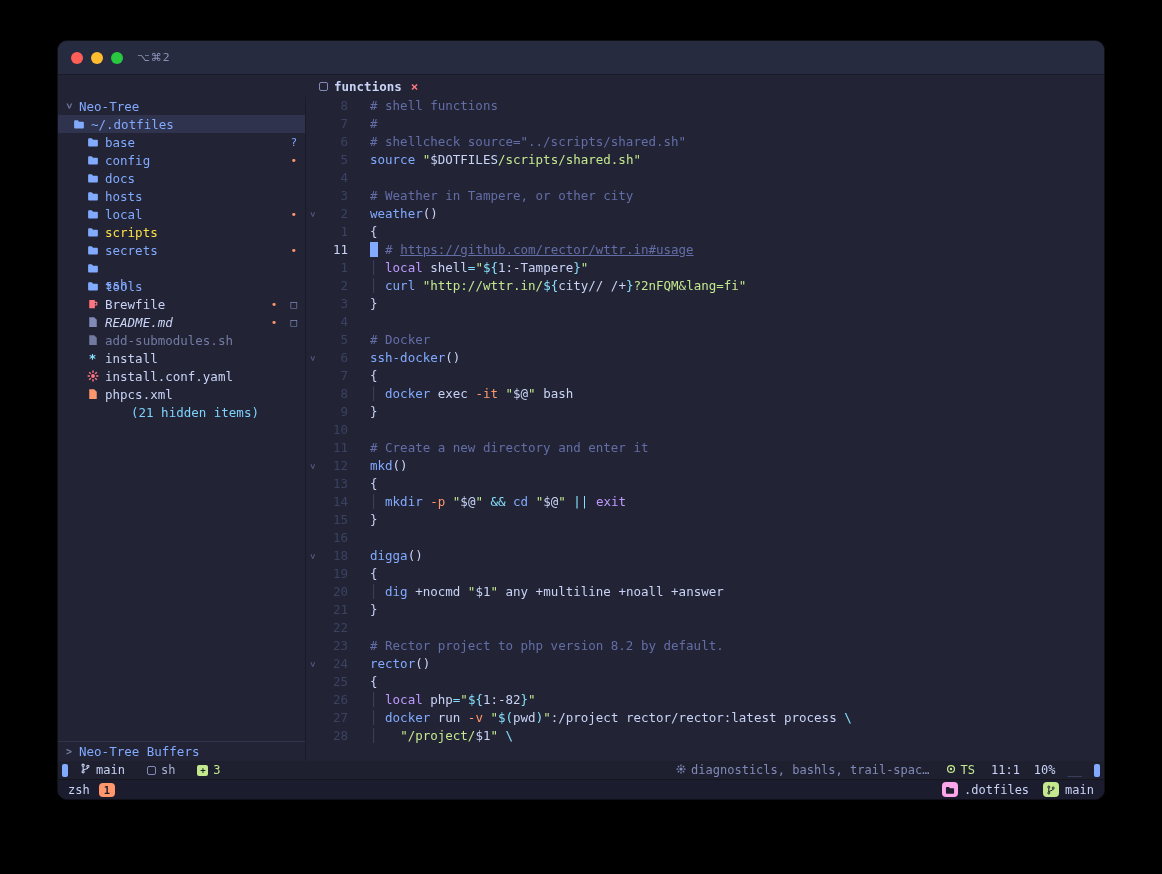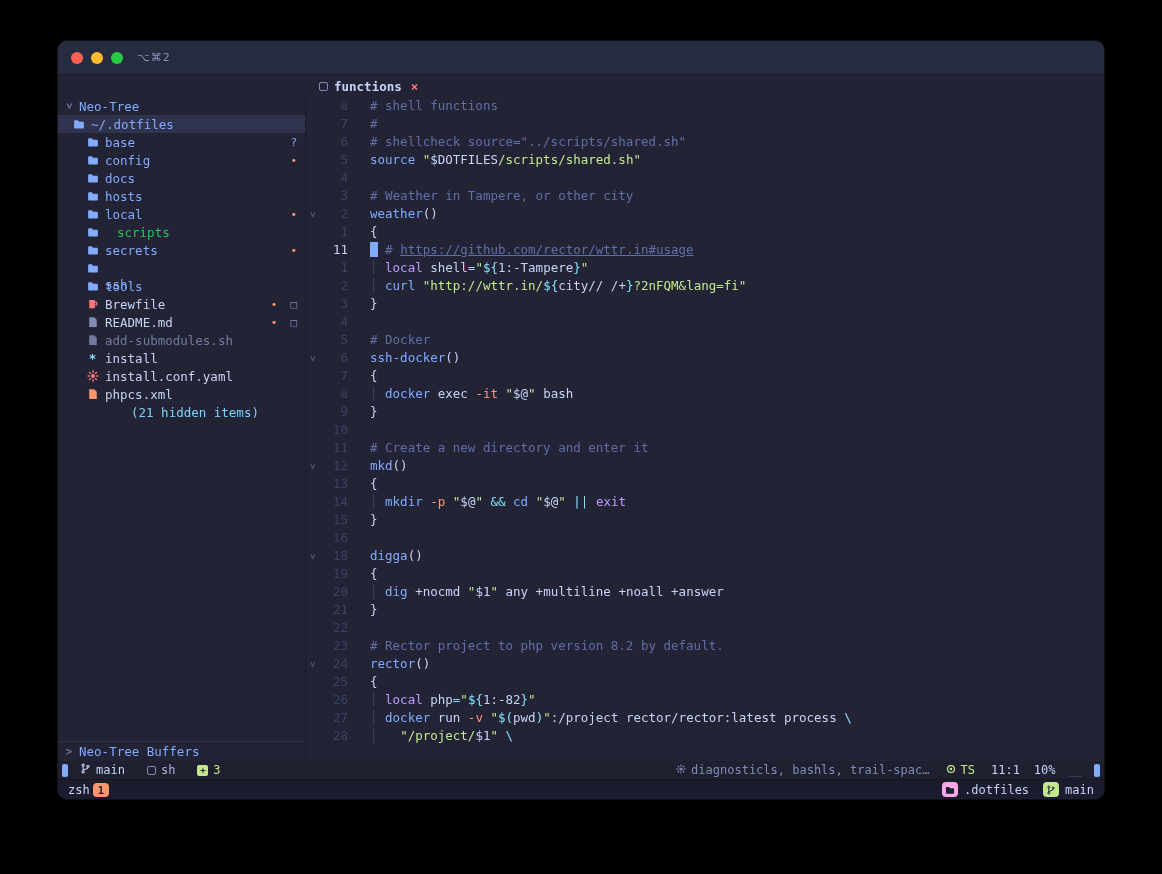--- a/index.html
+++ b/index.html
@@ -54,21 +54,21 @@
   .sl-seg.ft{margin-left:22px;color:#a9b1d6}
   .sl-seg.added{margin-left:22px;color:#c3e88d}
   .sl-spacer{flex:1}
   .sl-seg.ts{margin-left:16px;color:#c3e88d}
   .sl-seg.pos{margin-left:16px;color:#c8d3f5}
   .sl-seg.pct{margin-left:14px;color:#c8d3f5}
   .sl-seg.marks{margin-left:12px;color:#545c7e}
   .ft-box{width:9px;height:9px;border:1.5px solid #828bb8;border-radius:2px;display:inline-block}
   .plus-box{width:11px;height:11px;background:#c3e88d;color:#1e2030;border-radius:2px;font-size:9px;font-weight:bold;display:inline-flex;align-items:center;justify-content:center}
   .tmuxbar{height:20px;flex:0 0 20px;background:#1b1d2e;display:flex;align-items:center;padding:0 10px;font-size:12px;border-top:1px solid #15161e}
-  .tm-session{color:#c8d3f5;margin-right:3px}
+  .tm-session{color:#c8d3f5;margin-right:9px}
   .tm-badge{background:#ff966c;color:#1b1d2e;border-radius:4px;padding:0 5px;height:14px;line-height:14px;font-size:10.5px;font-weight:bold}
   .tm-spacer{flex:1}
   .tm-icon{width:16px;height:15px;border-radius:4px;display:inline-flex;align-items:center;justify-content:center;margin-right:6px}
   .tm-icon.pink{background:#fca7ea}
   .tm-icon.green{background:#c3e88d}
   .tm-text{color:#c8d3f5;margin-right:14px}
   .tm-text.last{margin-right:0}
 </style>
 </head>
 <body>
@@ -155,21 +155,21 @@
               <span class="tlabel" style="color: rgb(130, 170, 255);">local</span>
               <span class="tspacer"></span>
               <span class="tbadge" style="color: rgb(255, 150, 108);">•</span>
             </div>
             <div class="tree-row item">
               <span class="ticon">
                 <svg width="12" height="12" viewBox="0 0 16 16">
                   <path fill="#82aaff" d="M1.5 4.2c0-.7.5-1.2 1.2-1.2h3.6l1.8 2h5.2c.7 0 1.2.5 1.2 1.2v6.6c0 .7-.5 1.2-1.2 1.2H2.7c-.7 0-1.2-.5-1.2-1.2z"></path>
                 </svg>
               </span>
-              <span class="tlabel" style="color: #22c55e; margin-left: 12px;">scripts</span>
+              <span class="tlabel" style="color: #fde047;">scripts</span>
               <span class="tspacer"></span>
             </div>
             <div class="tree-row item">
               <span class="ticon">
                 <svg width="12" height="12" viewBox="0 0 16 16">
                   <path fill="#82aaff" d="M1.5 4.2c0-.7.5-1.2 1.2-1.2h3.6l1.8 2h5.2c.7 0 1.2.5 1.2 1.2v6.6c0 .7-.5 1.2-1.2 1.2H2.7c-.7 0-1.2-.5-1.2-1.2z"></path>
                 </svg>
               </span>
               <span class="tlabel" style="color: rgb(130, 170, 255);">secrets</span>
               <span class="tspacer"></span>
@@ -203,21 +203,21 @@
               <span class="tspacer"></span>
               <span class="tbadge" style="color: rgb(255, 150, 108);">•</span>
               <span class="tbadge" style="color: rgb(130, 139, 184);">□</span>
             </div>
             <div class="tree-row item">
               <span class="ticon">
                 <svg width="12" height="12" viewBox="0 0 16 16">
                   <path fill="#828bb8" d="M3 1.5h6.5L13 5v9.5H3z"></path>
                 </svg>
               </span>
-              <span class="tlabel" style="color: rgb(200, 211, 245);">README.md</span>
+              <span class="tlabel" style="color: rgb(200, 211, 245); font-style: italic;">README.md</span>
               <span class="tspacer"></span>
               <span class="tbadge" style="color: rgb(255, 150, 108);">•</span>
               <span class="tbadge" style="color: rgb(130, 139, 184);">□</span>
             </div>
             <div class="tree-row item">
               <span class="ticon">
                 <svg width="12" height="12" viewBox="0 0 16 16">
                   <path fill="#737aa2" d="M3 1.5h6.5L13 5v9.5H3z"></path>
                 </svg>
               </span>

